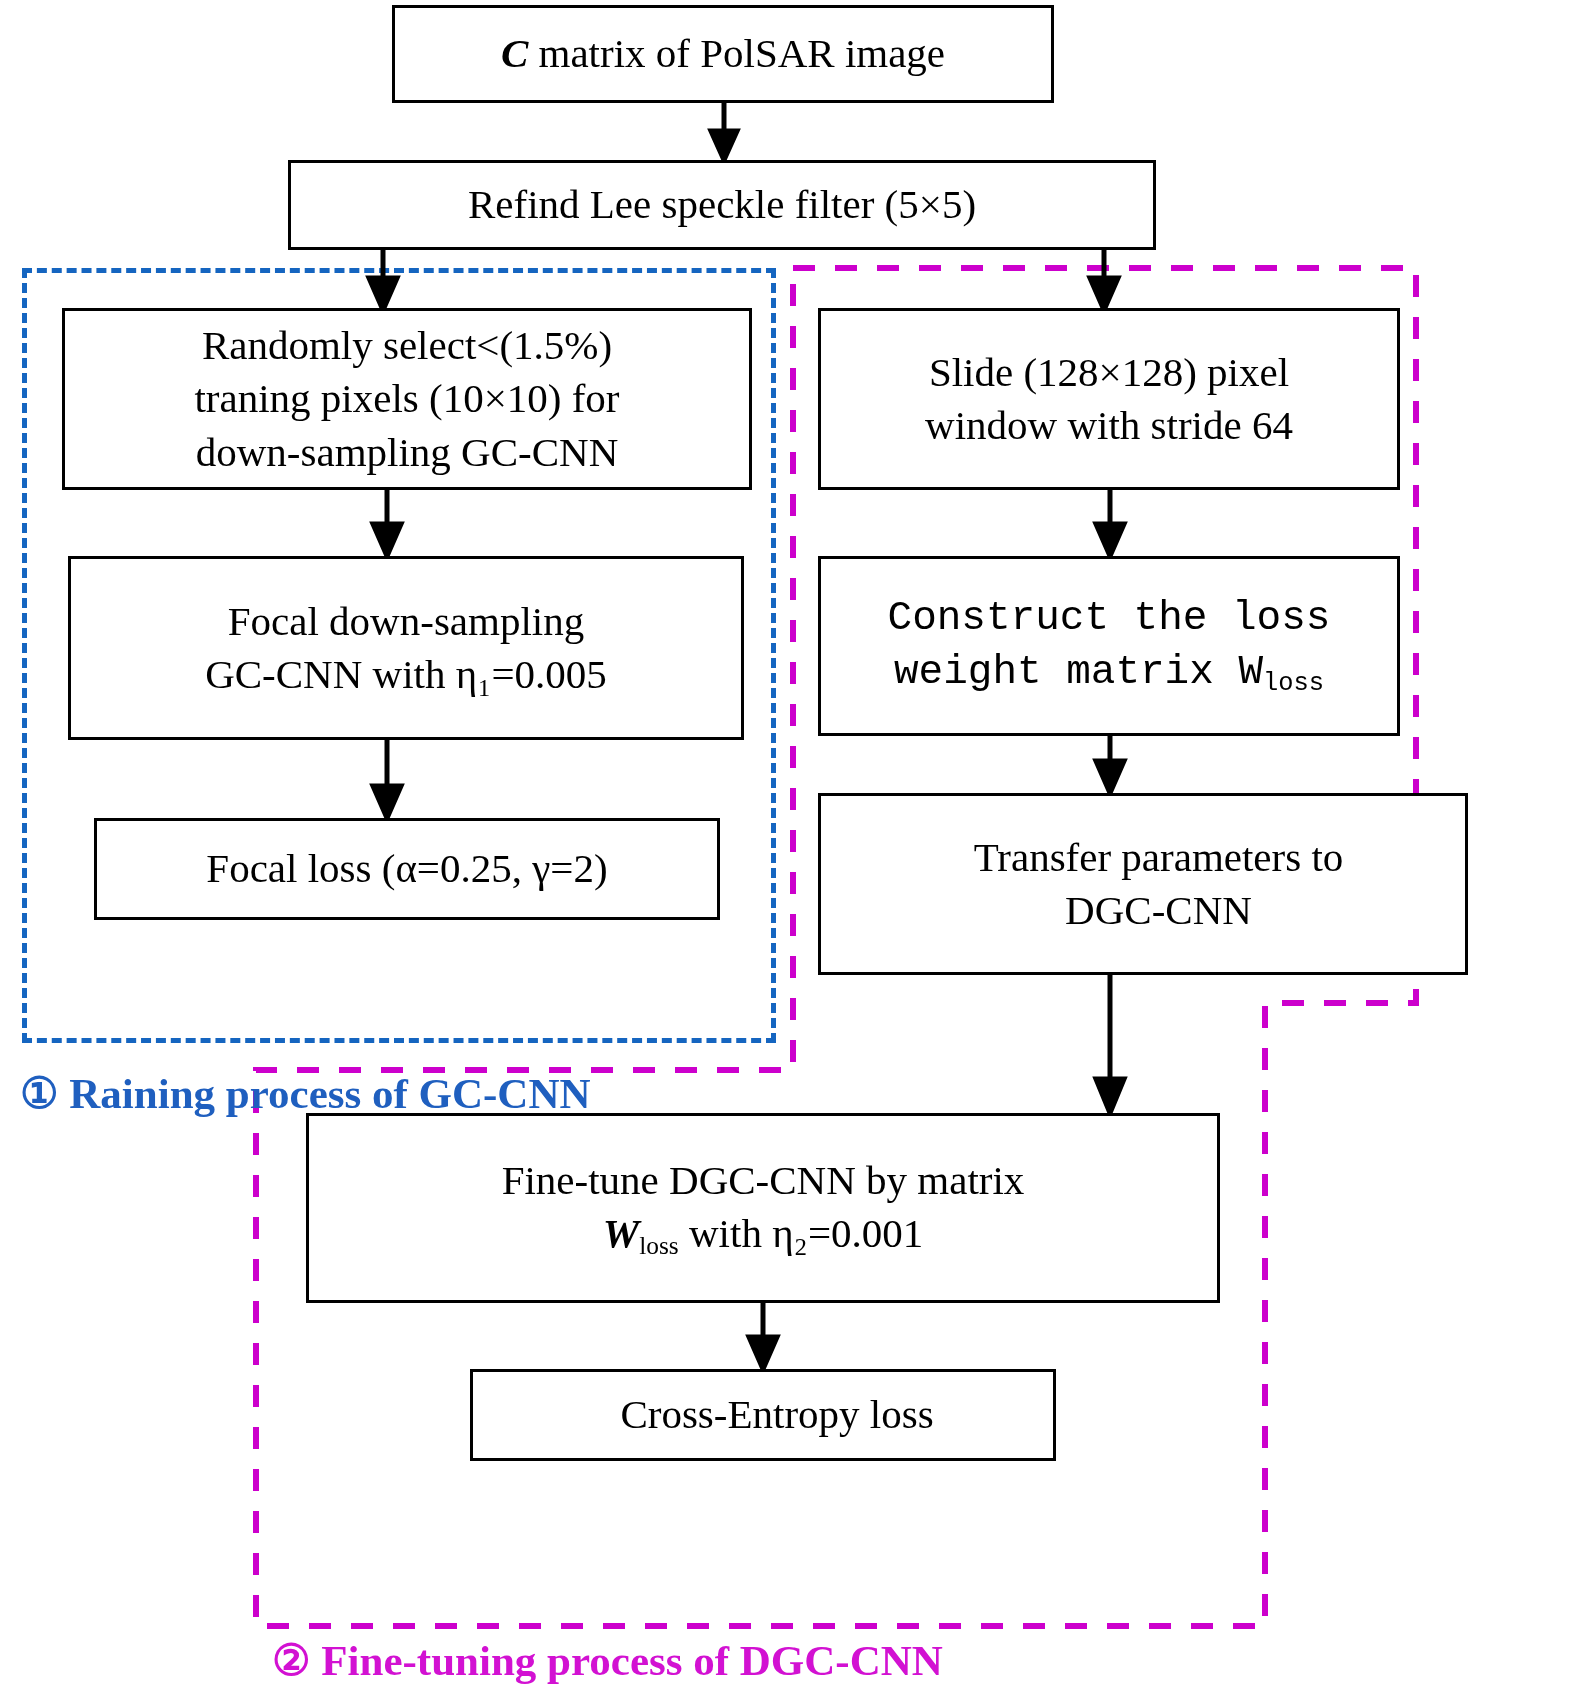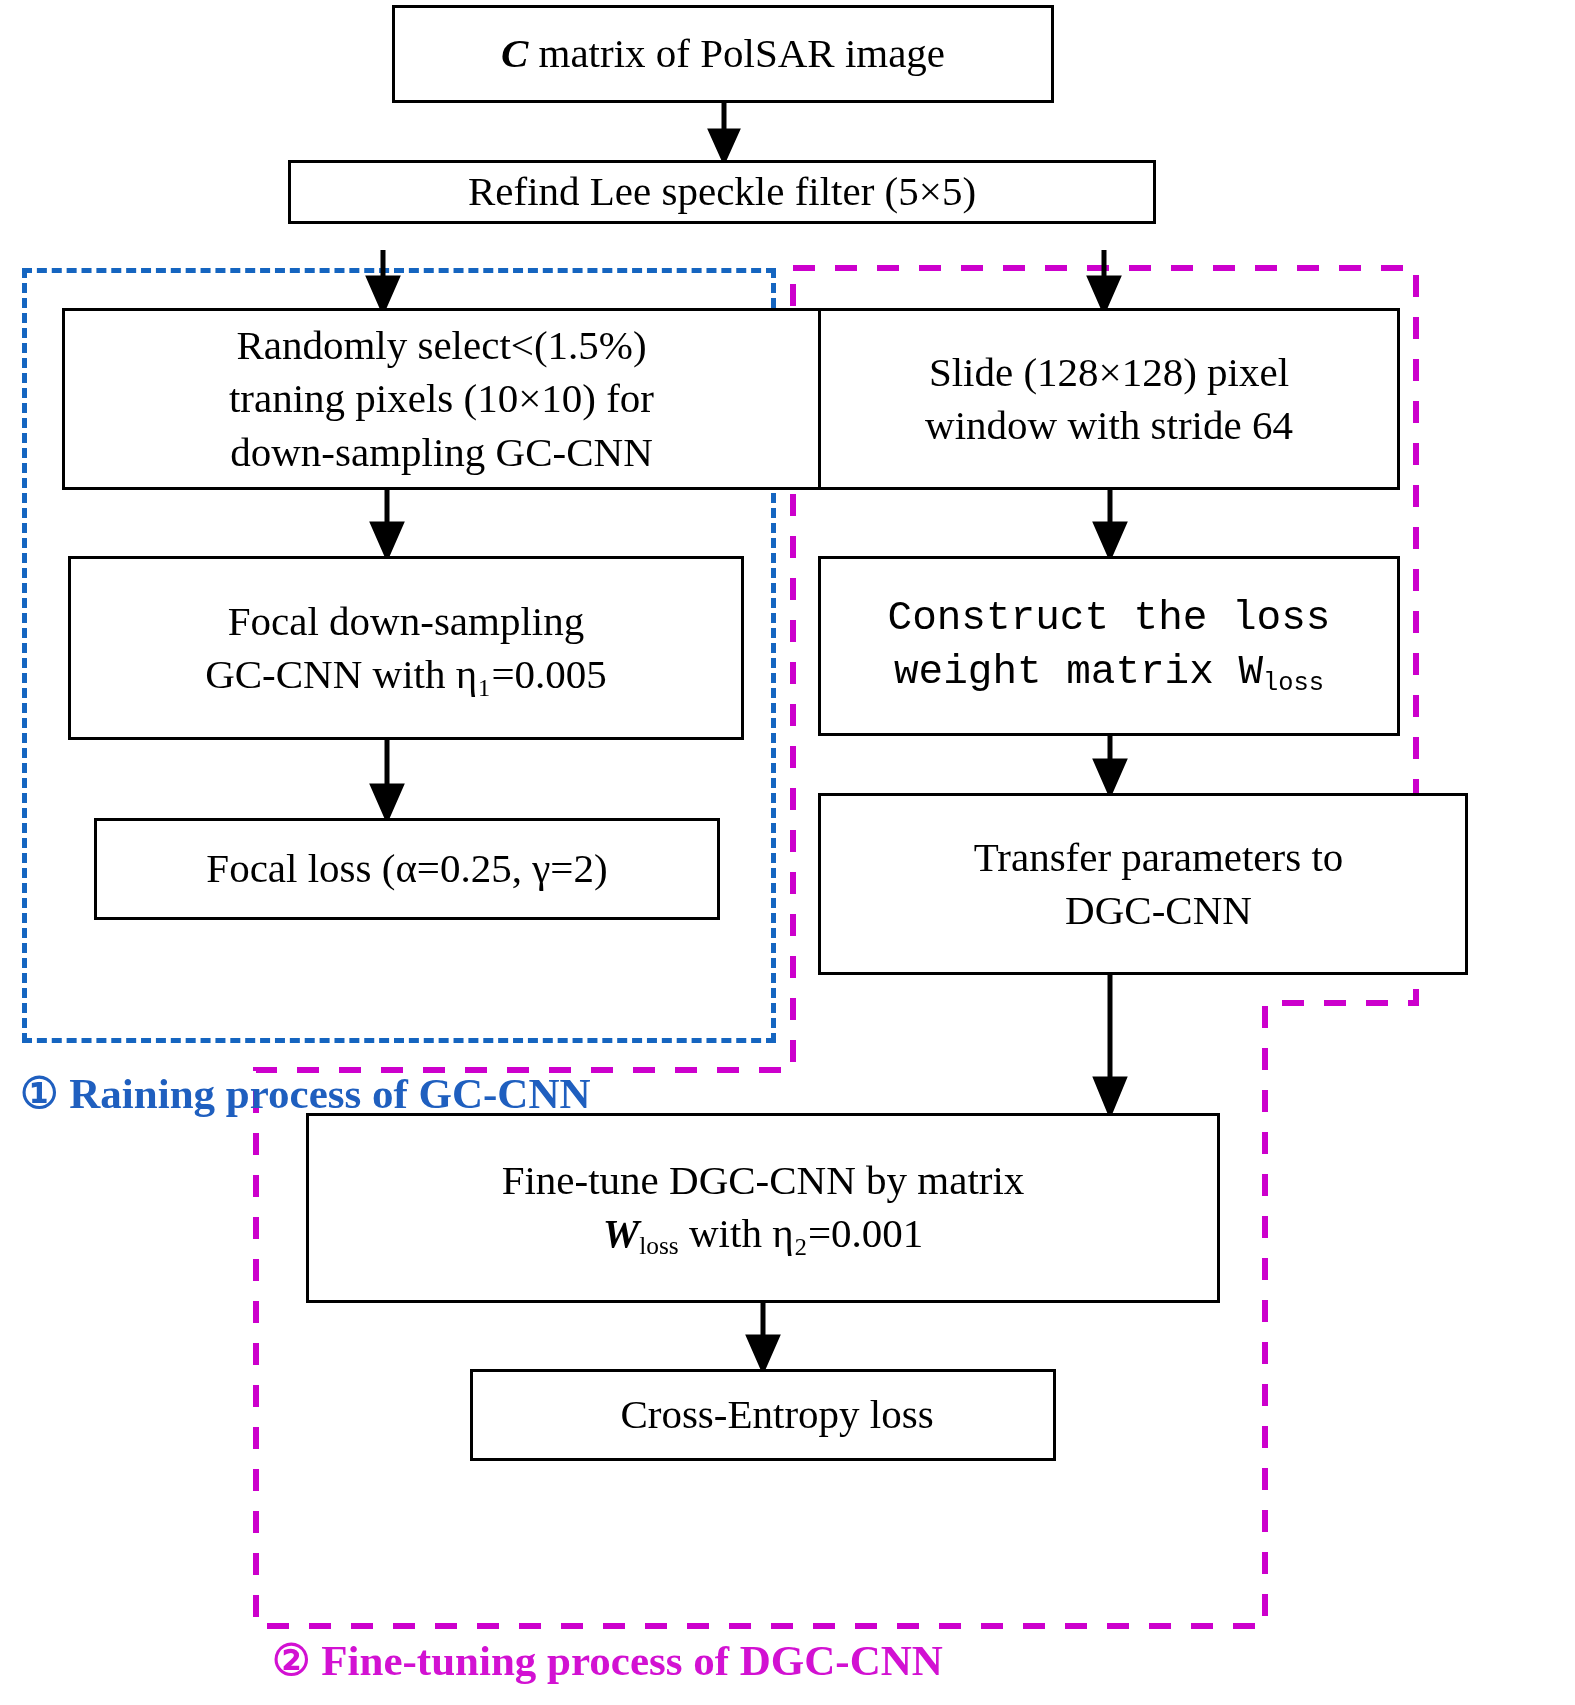--- a/index.html
+++ b/index.html
@@ -95,25 +95,25 @@
 
       <line x1="763" y1="1303" x2="763" y2="1341"></line>
       <polygon points="763,1369 749,1337 777,1337"></polygon>
     </g>
   </svg>
 
   <div class="box" style="left:392px; top:5px; width:662px; height:98px;">
     <div class="inner"><b class="mathbf">C</b> matrix of PolSAR image</div>
   </div>
 
-  <div class="box" style="left:288px; top:160px; width:868px; height:64px;">
+  <div class="box" style="left:288px; top:160px; width:868px; height:90px;">
     <div class="inner">Refind Lee speckle filter (5×5)</div>
   </div>
 
-  <div class="box" style="left:62px; top:308px; width:759px; height:182px;">
+  <div class="box" style="left:62px; top:308px; width:690px; height:182px;">
     <div class="inner">
       <div>Randomly select&lt;(1.5%)</div>
       <div>traning pixels (10×10) for</div>
       <div>down-sampling GC-CNN</div>
     </div>
   </div>
 
   <div class="box" style="left:68px; top:556px; width:676px; height:184px;">
     <div class="inner">
       <div>Focal down-sampling</div>

